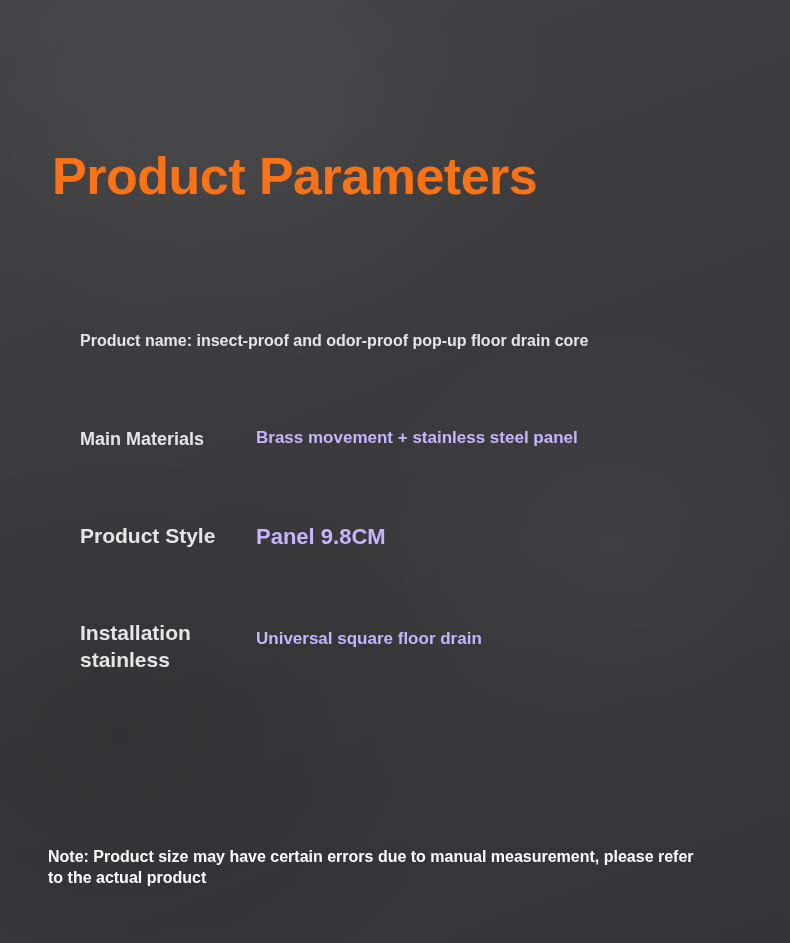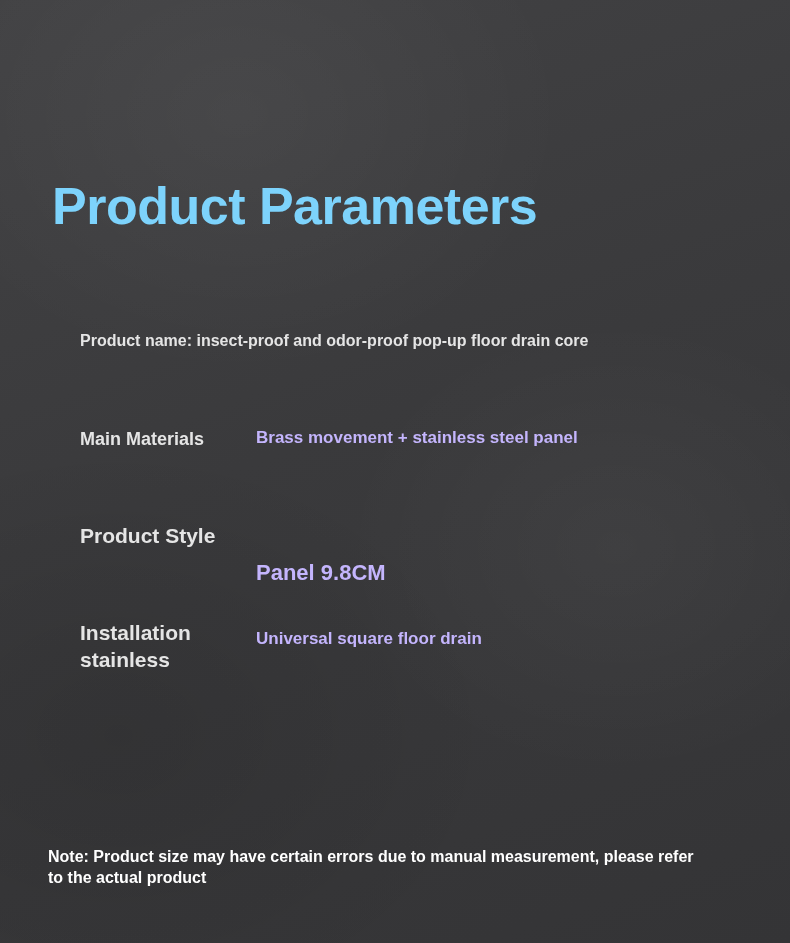--- a/index.html
+++ b/index.html
@@ -28,26 +28,26 @@
   }
   .page {
     position: relative;
     width: 790px;
     height: 943px;
     box-sizing: border-box;
   }
   .title {
     position: absolute;
     left: 52px;
-    top: 143px;
+    top: 113px;
     font-size: 52px;
     font-weight: bold;
     letter-spacing: -0.5px;
     line-height: 1.1;
-    color: #7dd3fc;
+    color: #f97316;
     white-space: nowrap;
   }
   .spec-list {
     position: absolute;
     left: 0;
     top: 330px;
     width: 790px;
   }
   .spec-row {
     display: flex;
@@ -96,21 +96,20 @@
   }
   .row3 .spec-label {
     font-size: 21px;
     width: 176px;
     line-height: 1.35;
   }
   .row3 .spec-value {
     font-size: 22px;
     font-weight: bold;
     line-height: 1.35;
-    margin-top: 36px;
   }
 
   
   .row4 {
     height: 92px;
   }
   .row4 .spec-label {
     font-size: 16px;
     width: 176px;
     line-height: 1.35;

